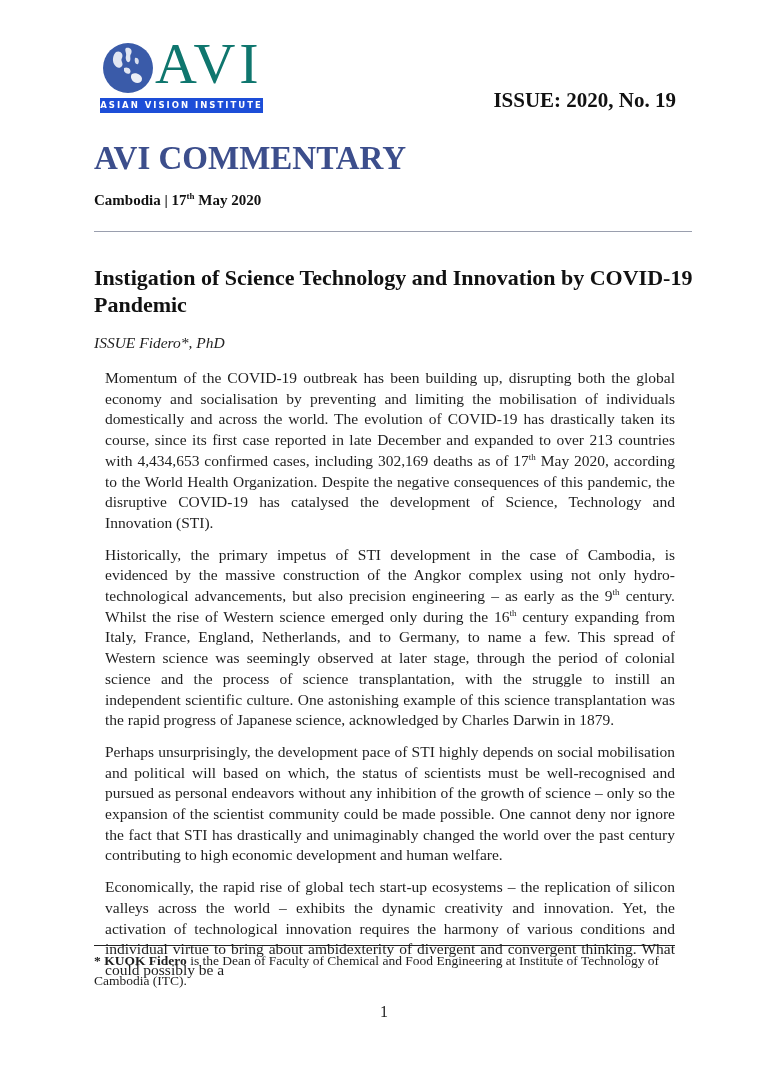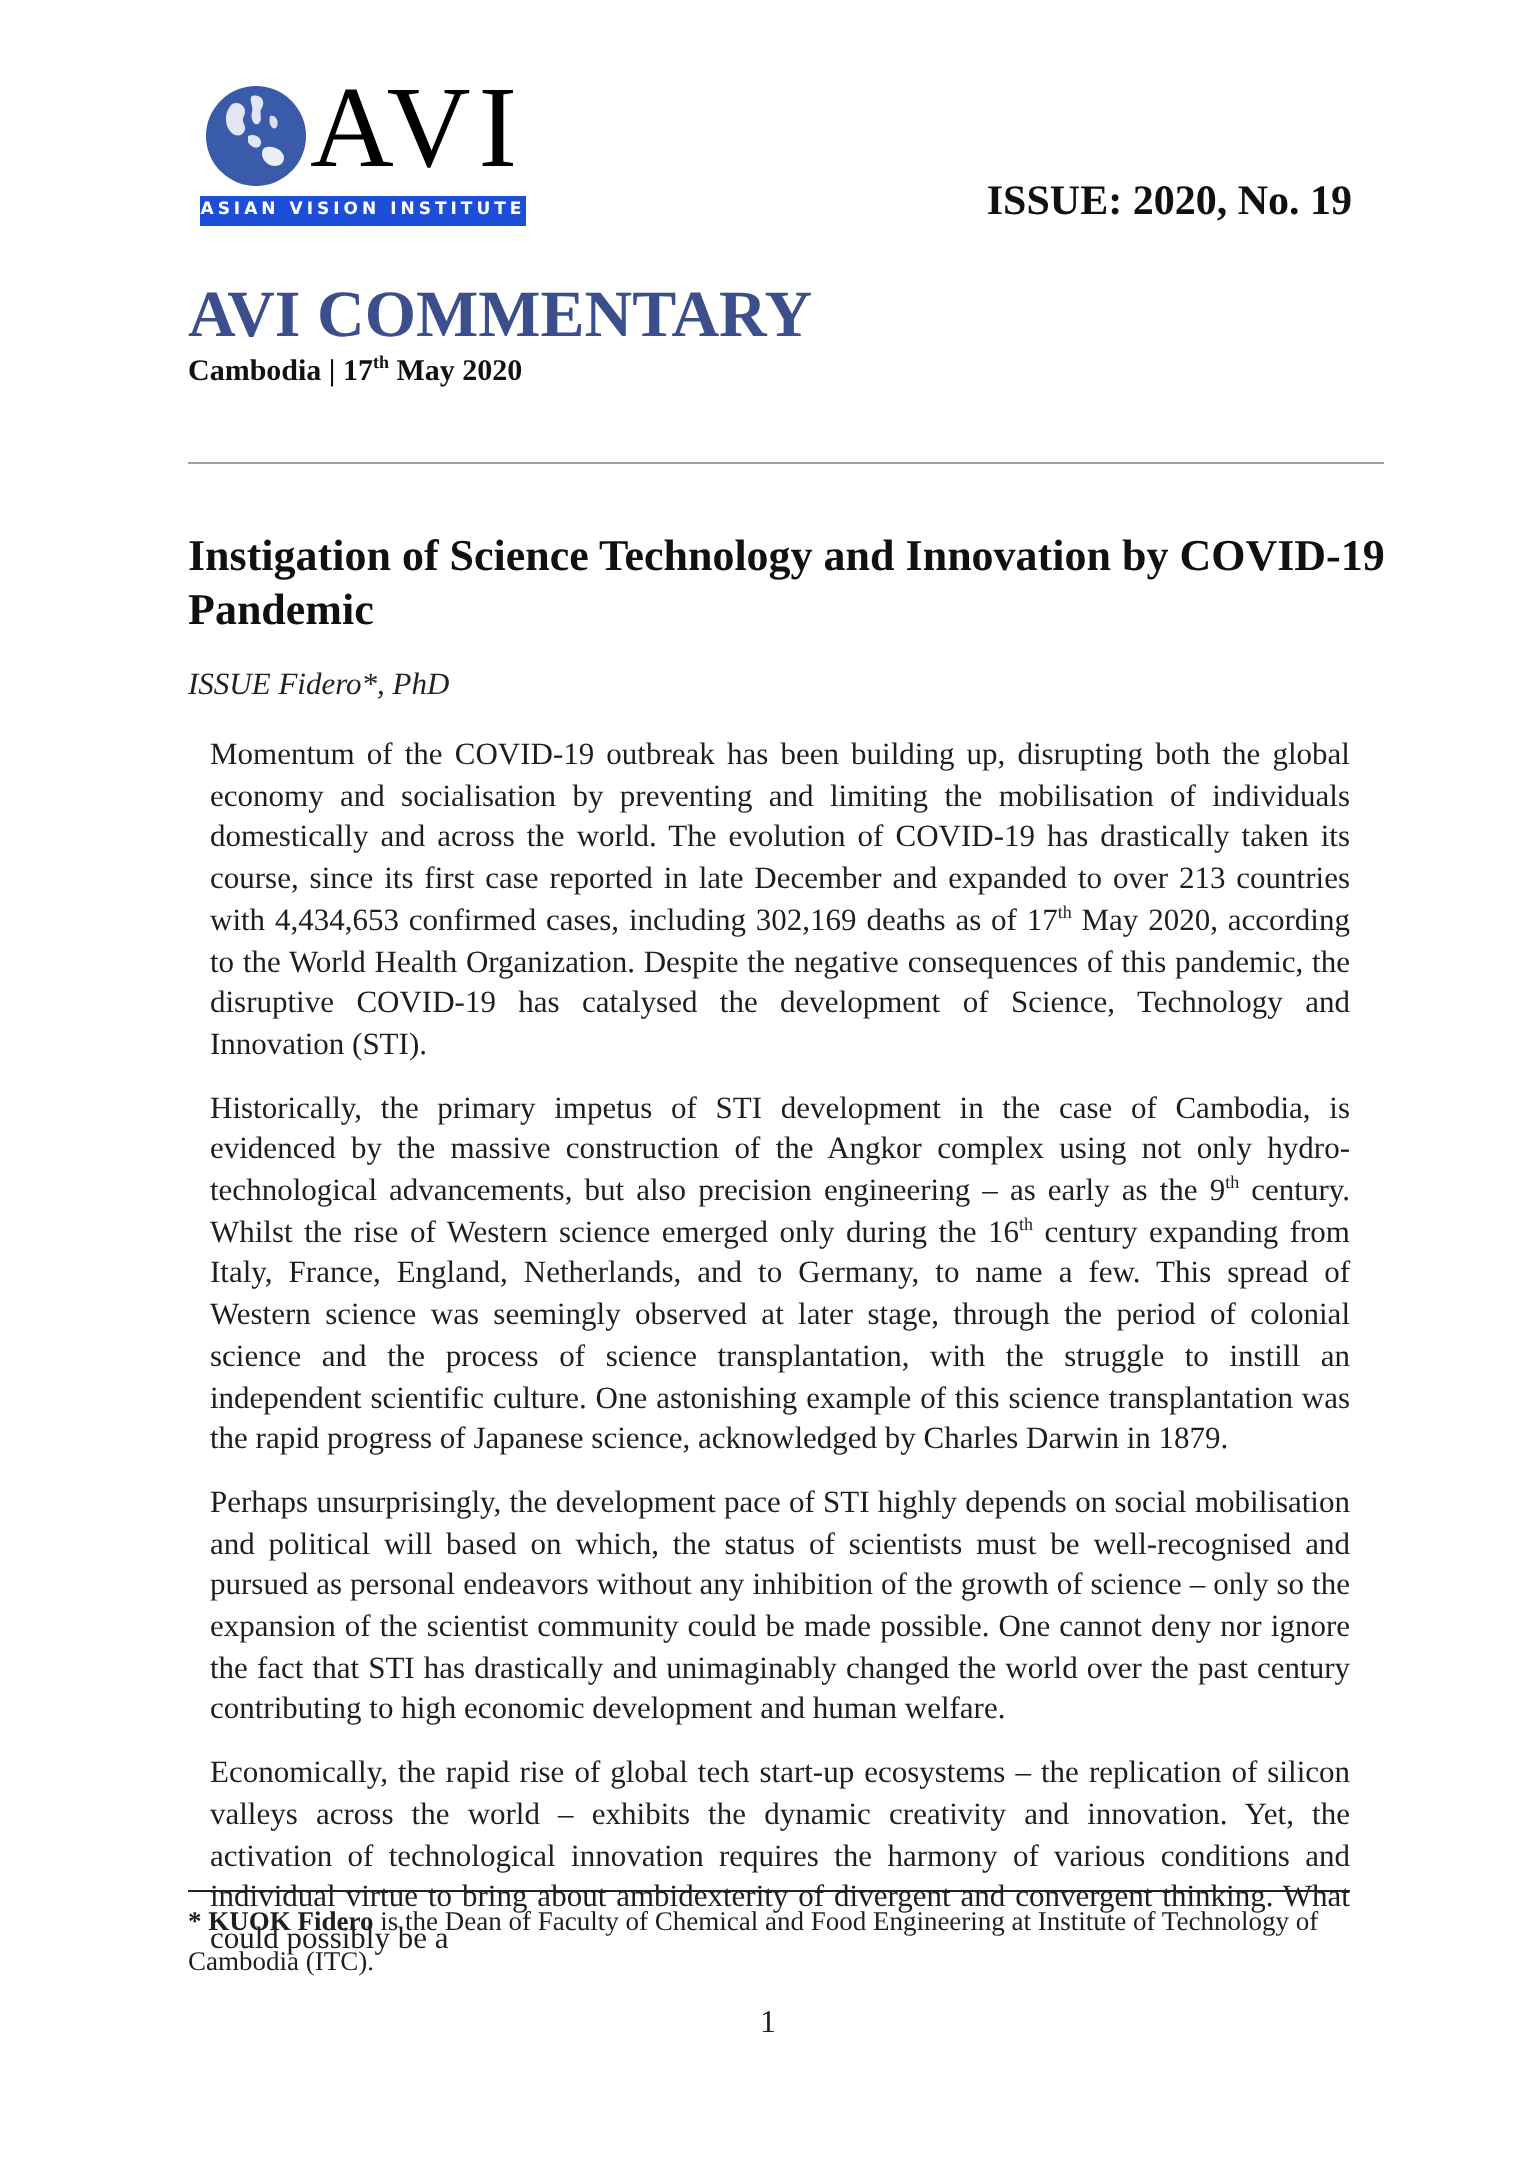--- a/index.html
+++ b/index.html
@@ -4,30 +4,30 @@
 <style>
   html, body { margin: 0; padding: 0; background: #ffffff; }
   body { width: 768px; height: 1086px; position: relative; overflow: hidden;
          font-family: "Liberation Serif", "DejaVu Serif", serif; color: #1a1a1a; }
   .page { position: absolute; left: 0; top: 0; width: 768px; height: 1086px; }
 
   
   .logo { position: absolute; left: 100px; top: 40px; width: 165px; height: 76px; }
   .logo .globe { position: absolute; left: 2px; top: 2px; width: 52px; height: 52px; }
   .logo .letters { position: absolute; left: 55px; top: -6px; font-size: 58px; line-height: 60px;
-                   color: #000000; font-family: "Liberation Serif", serif; letter-spacing: 4px; }
+                   color: #0f766e; font-family: "Liberation Serif", serif; letter-spacing: 4px; }
   .logo .band { position: absolute; left: 0; top: 58px; width: 163px; height: 15px; background: #1d4ed8;
                 color: #ffffff; font-family: "DejaVu Sans", "Liberation Sans", sans-serif; font-weight: bold;
                 font-size: 8.5px; letter-spacing: 2px; line-height: 15px; text-align: center; }
 
   .issue { position: absolute; right: 92px; top: 88px; font-size: 21px; font-weight: bold; color: #111; }
 
   .series-title { position: absolute; left: 94px; top: 140px; font-size: 33px; font-weight: bold;
                   color: #3c4e8c; letter-spacing: 0px; }
-  .dateline { position: absolute; left: 94px; top: 176px; font-size: 15px; font-weight: bold; color: #111; }
+  .dateline { position: absolute; left: 94px; top: 191px; font-size: 15px; font-weight: bold; color: #111; }
   .dateline sup { font-size: 9px; }
 
   .divider { position: absolute; left: 94px; top: 231px; width: 598px; height: 1px; background: #9a9fae; }
 
   .article-title { position: absolute; left: 94px; top: 264px; width: 600px; font-size: 22px;
                    font-weight: bold; line-height: 27px; color: #111; }
   .author { position: absolute; left: 94px; top: 334px; font-size: 15.5px; font-style: italic; color: #222; }
 
   .body { position: absolute; left: 94px; top: 368px; width: 581px; font-size: 15.5px;
           line-height: 20.7px; text-align: justify; color: #1e1e1e; }

